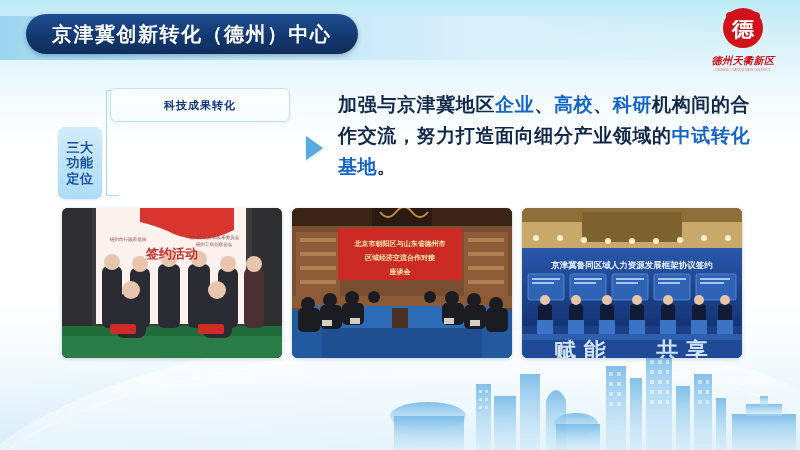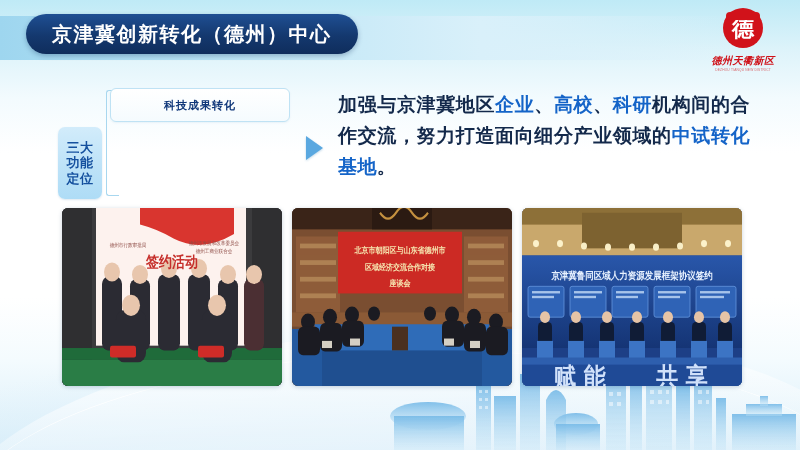--- a/index.html
+++ b/index.html
@@ -107,21 +107,21 @@
   
   .body-text{
     position:absolute;left:338px;top:90px;width:412px;
     color:#13294b;font-size:19px;font-weight:bold;line-height:1.62;letter-spacing:.4px;
     text-align:justify;
     font-family:Liberation Serif, serif;
   }
   .body-text .hl{color:#1464c8;}
   
   .photos{position:absolute;left:62px;top:208px;width:682px;height:150px;display:flex;gap:10px;}
-  .photo{position:relative;width:220px;height:178px;border-radius:6px;overflow:hidden;
+  .photo{position:relative;width:220px;height:150px;border-radius:6px;overflow:hidden;
          box-shadow:0 1px 4px rgba(40,80,120,.25);background:#222;}
   .photo svg{display:block;width:100%;height:100%;}
 </style>
 </head>
 <body>
 
 <div class="slide">
 
   <div class="bg-sweep"></div>
   <div class="bg-sweep2"></div>

